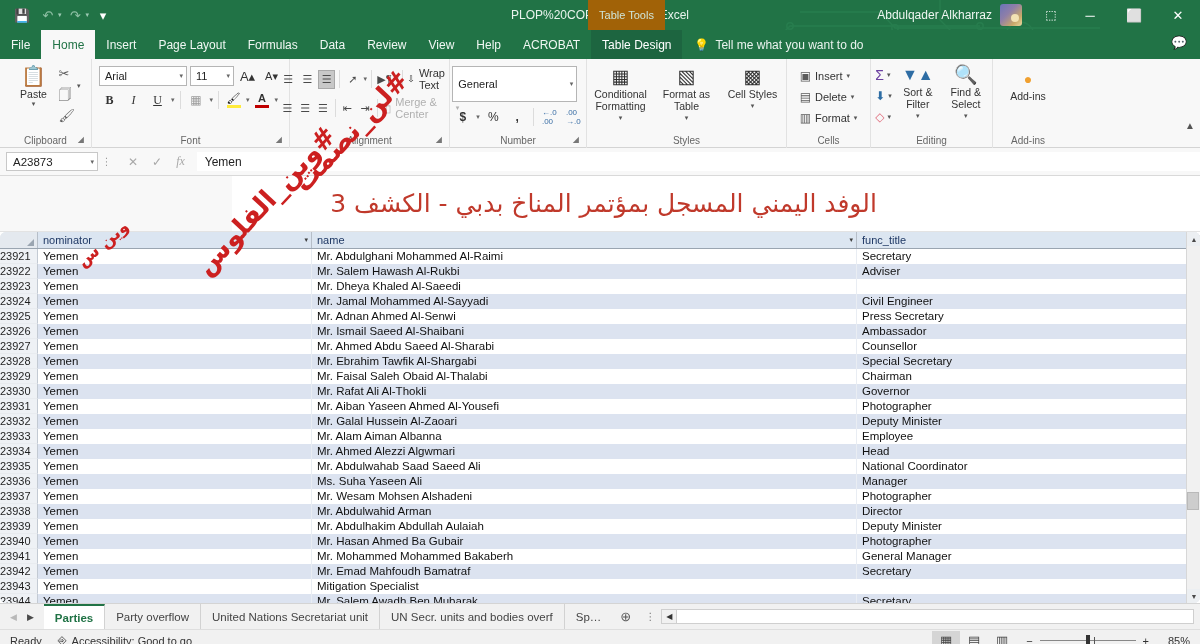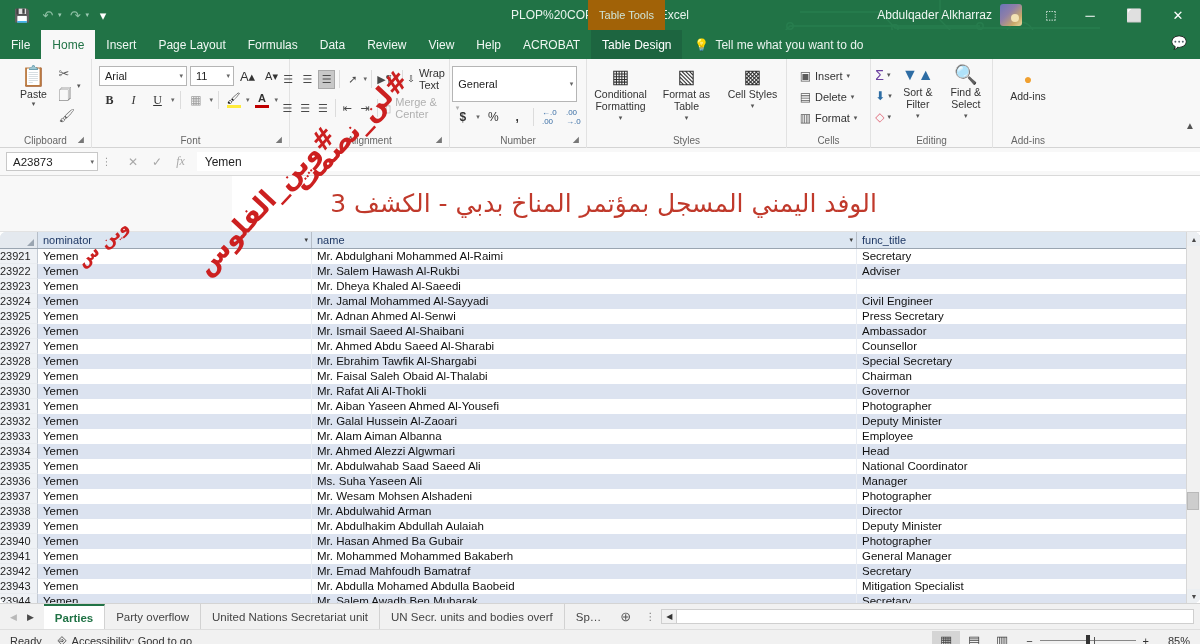--- a/index.html
+++ b/index.html
@@ -738,21 +738,20 @@
         </div>
         <div class="row even">
           <div class="rnum">23942</div>
           <div class="cell c1">Yemen</div>
           <div class="cell c2">Mr. Emad Mahfoudh Bamatraf</div>
           <div class="cell c3">Secretary</div>
         </div>
         <div class="row odd">
           <div class="rnum">23943</div>
           <div class="cell c1">Yemen</div>
-          <div class="cell c2">Mr. Abdulla Mohamed Abdulla Baobeid</div>
           <div class="cell c3">Mitigation Specialist</div>
         </div>
         <div class="row even">
           <div class="rnum">23944</div>
           <div class="cell c1">Yemen</div>
           <div class="cell c2">Mr. Salem Awadh Ben Mubarak</div>
           <div class="cell c3">Secretary</div>
         </div>
       </div>
 

